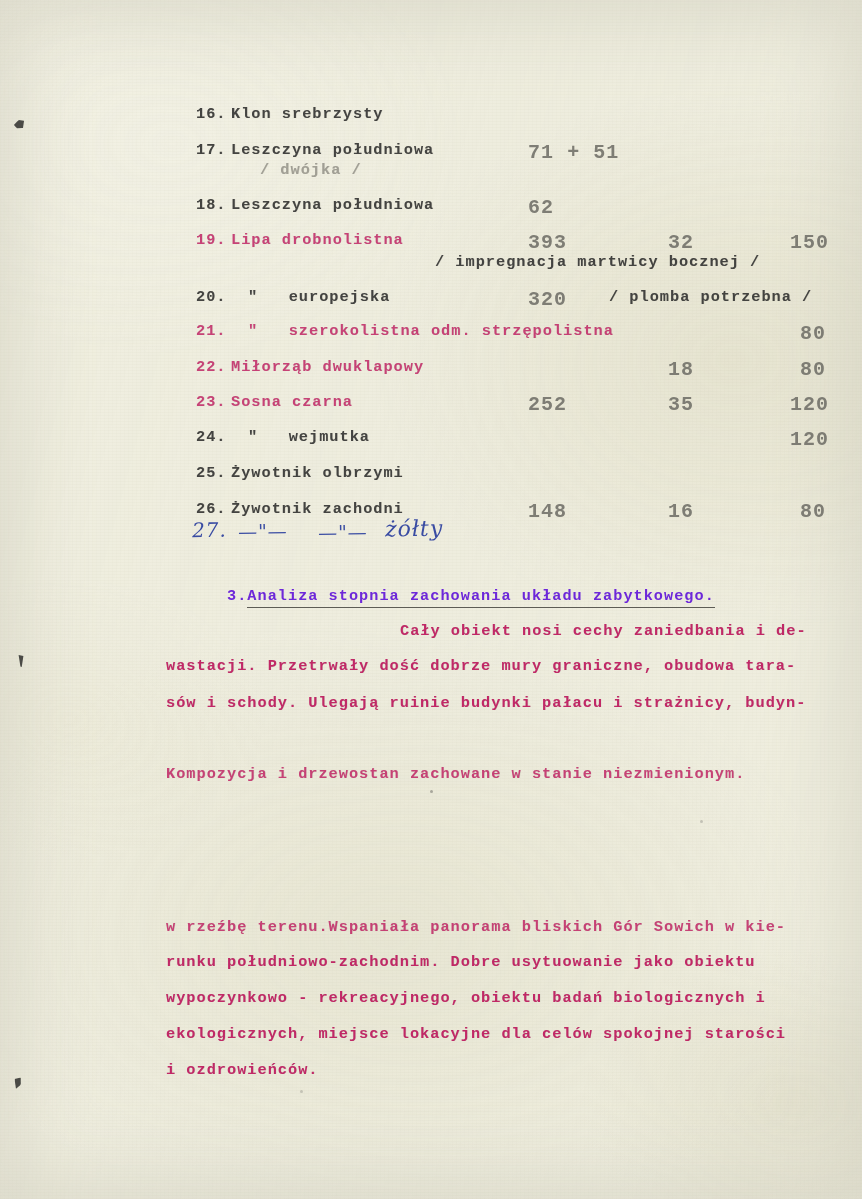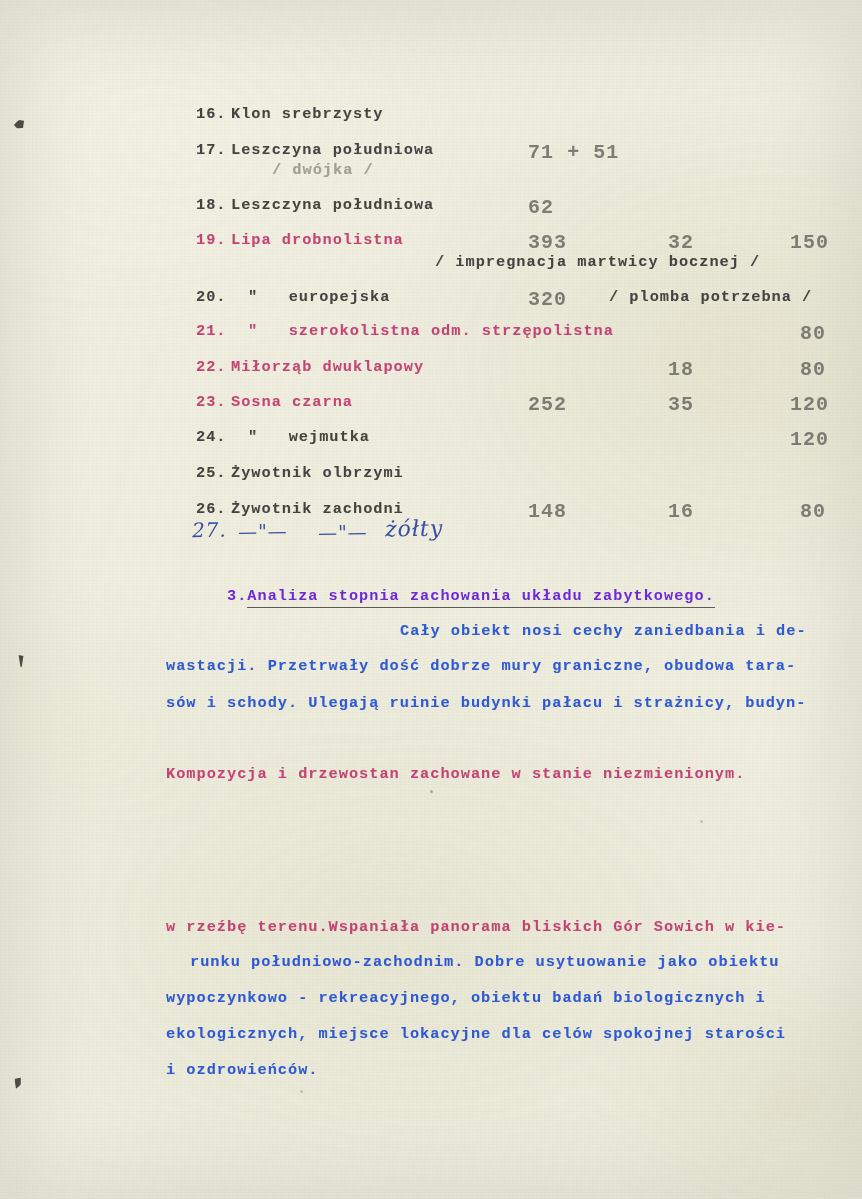--- a/index.html
+++ b/index.html
@@ -57,21 +57,21 @@
     inset: 0;
     z-index: 5;
   }
 
   
   .tw {
     position: absolute;
     font-family: "Liberation Mono", "DejaVu Sans Mono", monospace;
     font-size: 15.2px;
     letter-spacing: 1.05px;
-    color: #1d4ed8;
+    color: #be185d;
     white-space: pre;
     font-weight: 700;
     text-shadow: 0.4px 0.3px 0 rgba(90,88,84,0.25);
     opacity: .92;
   }
   .tw.faint  { color: #be185d; opacity: .80; font-weight: 700; }
   .tw.fainter{ color: #848279; opacity: .72; font-weight: 700; }
   .tw.dark   { color: #3b3b39; opacity: .95; }
 
   .num {
@@ -154,21 +154,21 @@
   <div class="speck tiny" style="left:300px; top:1090px; opacity:.2;"></div>
 
   <div class="content">
 
     <div class="tw dark" style="left:196px; top:105px;">16.</div>
     <div class="tw dark" style="left:231px; top:105px;">Klon srebrzysty</div>
 
     <div class="tw dark" style="left:196px; top:141px;">17.</div>
     <div class="tw dark" style="left:231px; top:141px;">Leszczyna południowa</div>
     <div class="num" style="left:528px; top:141px;">71 + 51</div>
-    <div class="tw fainter" style="left:260px; top:161px;margin-left:12px;">/ dwójka /</div>
+    <div class="tw fainter" style="left:260px; top:161px;">/ dwójka /</div>
 
     <div class="tw dark" style="left:196px; top:196px;">18.</div>
     <div class="tw dark" style="left:231px; top:196px;">Leszczyna południowa</div>
     <div class="num" style="left:528px; top:196px;">62</div>
 
     <div class="tw faint" style="left:196px; top:231px;">19.</div>
     <div class="tw faint" style="left:231px; top:231px;">Lipa drobnolistna</div>
     <div class="num" style="left:528px; top:231px;">393</div>
     <div class="num" style="left:668px; top:231px;">32</div>
     <div class="num" style="left:790px; top:231px;">150</div>
@@ -216,19 +216,19 @@
       <span>3.</span><span class="under">Analiza stopnia zachowania układu zabytkowego.</span>
     </div>
 
     <div class="tw" style="left:400px; top:622px;">Cały obiekt nosi cechy zaniedbania i de-</div>
     <div class="tw" style="left:166px; top:657px;">wastacji. Przetrwały dość dobrze mury graniczne, obudowa tara-</div>
     <div class="tw" style="left:166px; top:694px;">sów i schody. Ulegają ruinie budynki pałacu i strażnicy, budyn-</div>
     <div class="tw faint" style="left:166px; top:765px;">Kompozycja i drzewostan zachowane w stanie niezmienionym.</div>
 
 
     <div class="tw faint" style="left:166px; top:918px;">w rzeźbę terenu.Wspaniała panorama bliskich Gór Sowich w kie-</div>
-    <div class="tw" style="left:166px; top:953px;margin-left:24px;">runku południowo-zachodnim. Dobre usytuowanie jako obiektu</div>
+    <div class="tw" style="left:166px; top:953px;">runku południowo-zachodnim. Dobre usytuowanie jako obiektu</div>
     <div class="tw" style="left:166px; top:989px;">wypoczynkowo - rekreacyjnego, obiektu badań biologicznych i</div>
     <div class="tw" style="left:166px; top:1025px;text-align:center;">ekologicznych, miejsce lokacyjne dla celów spokojnej starości</div>
     <div class="tw" style="left:166px; top:1061px;">i ozdrowieńców.</div>
 
   </div>
 </div>
 
 </body></html>

